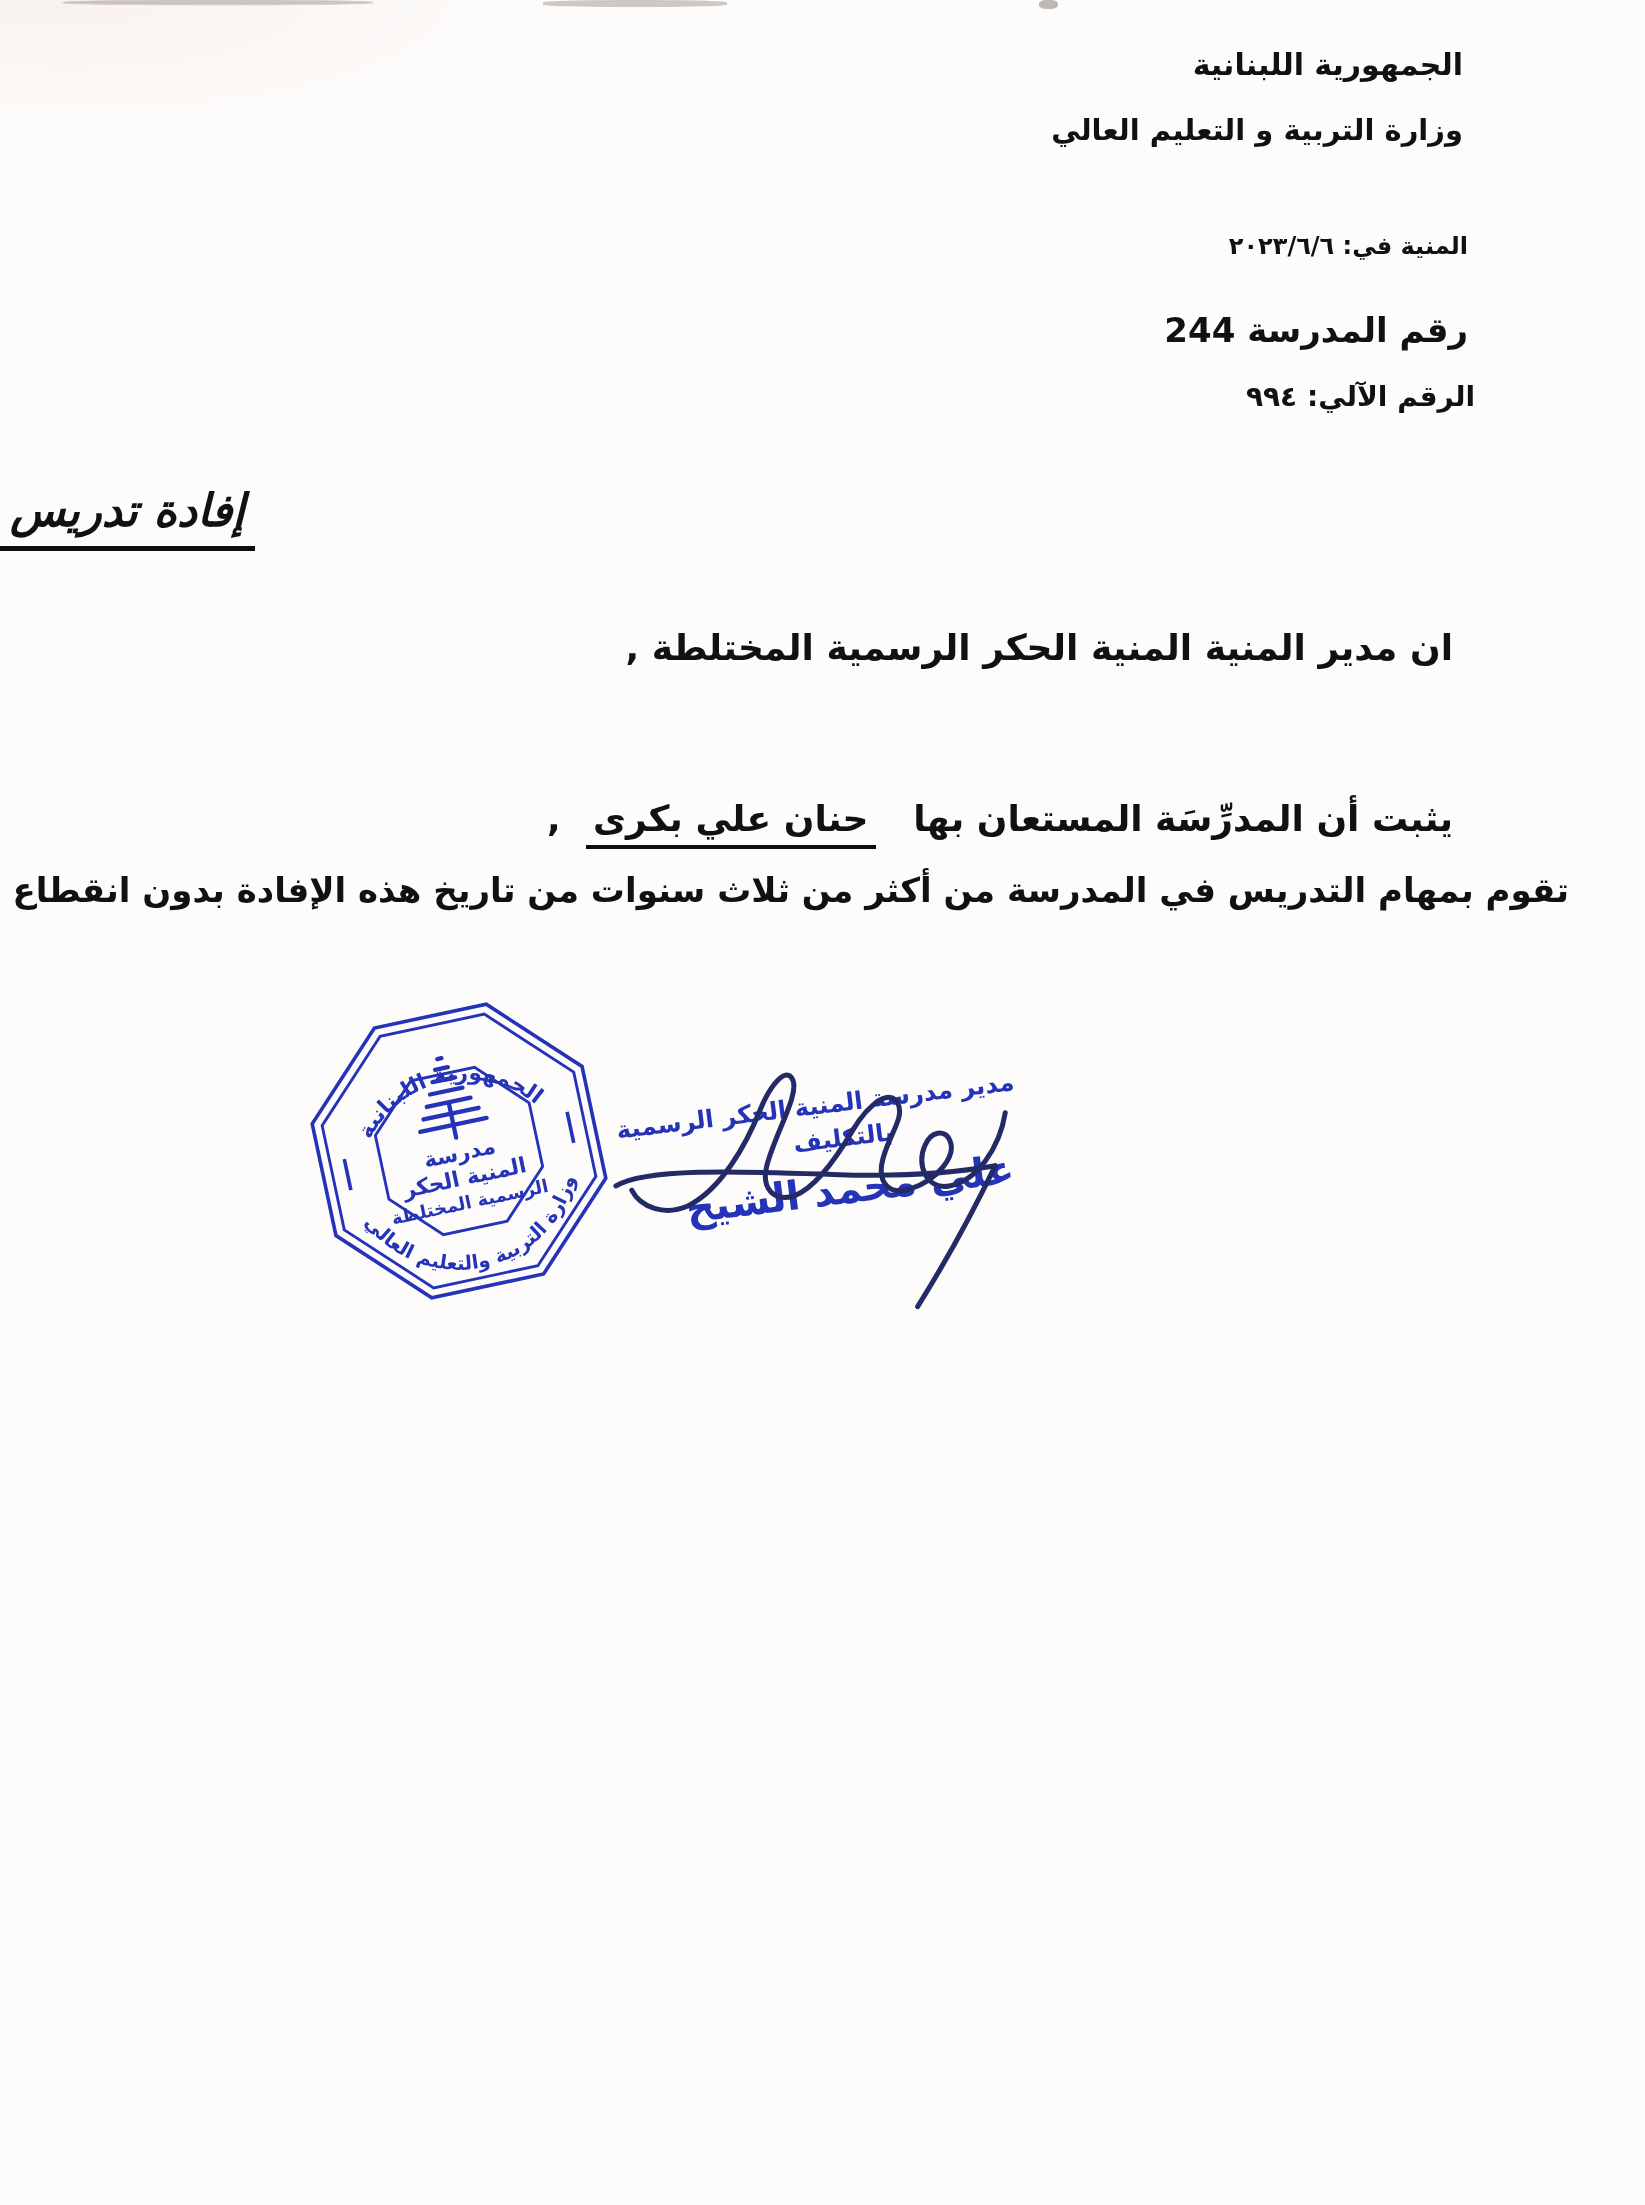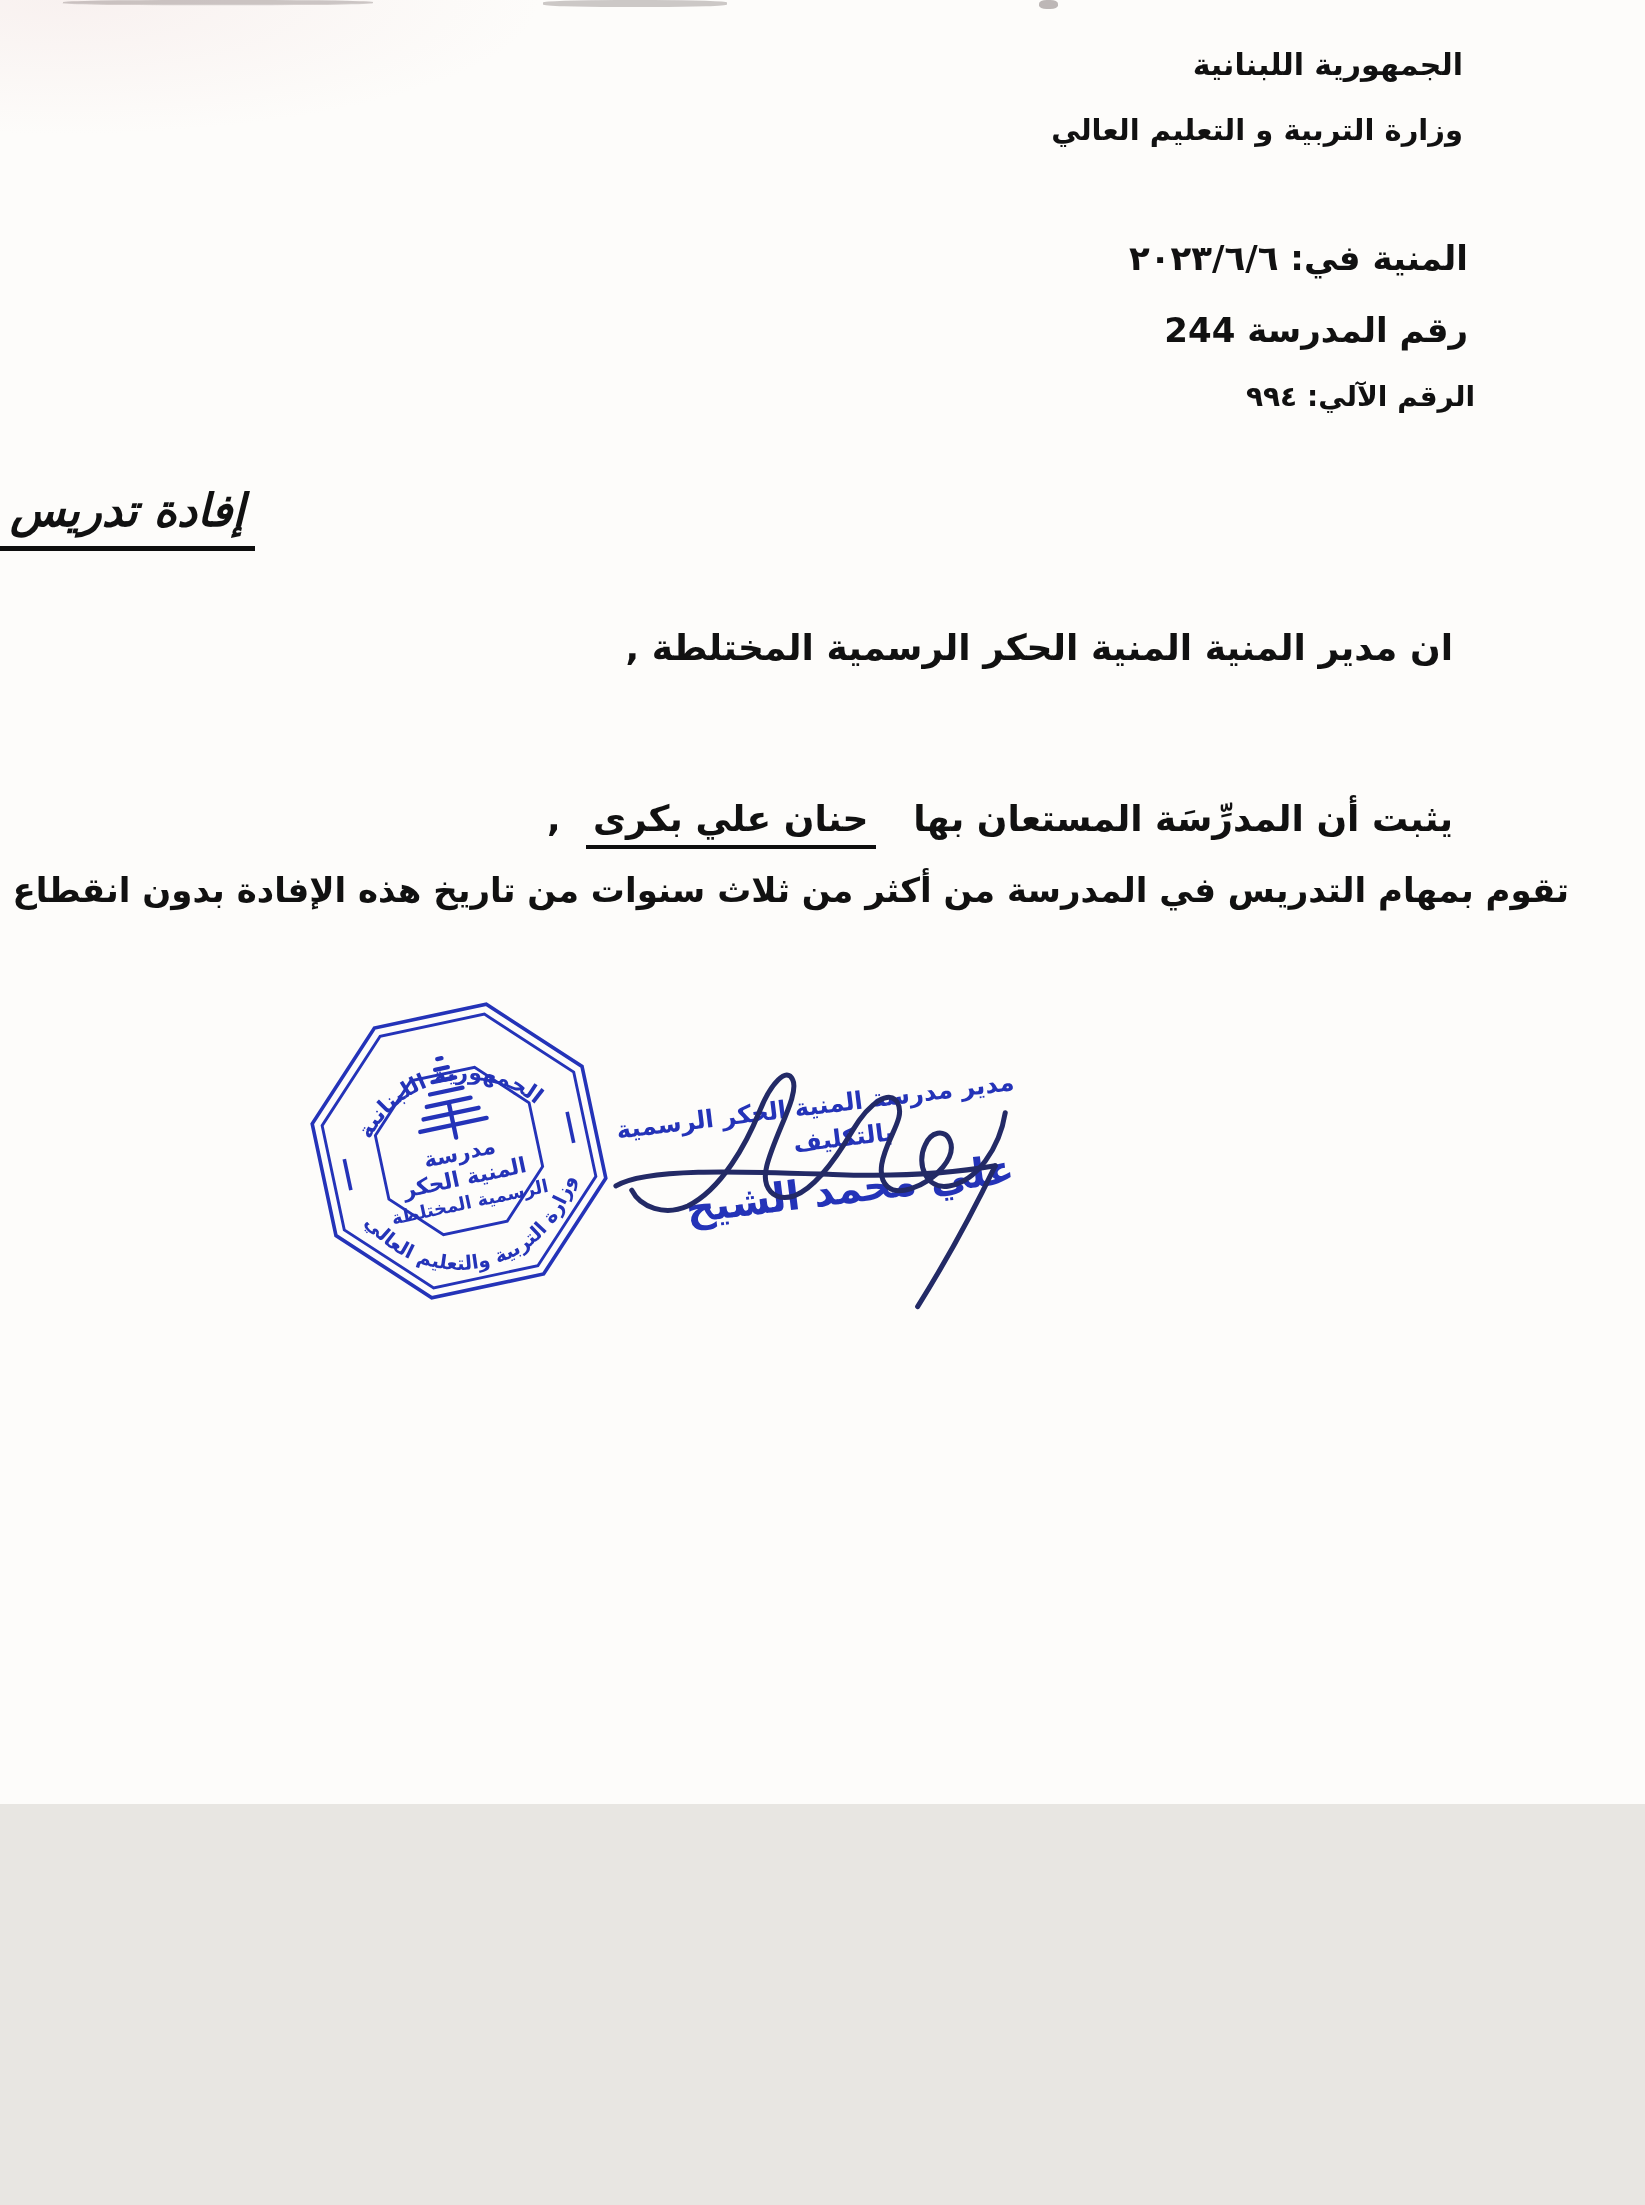--- a/index.html
+++ b/index.html
@@ -9,39 +9,39 @@
     --text-color:#111111;
     --paper:#fdfcfa;
   }
   html,body{margin:0;padding:0;}
   body{
     background:#e8e6e2;
     font-family:"DejaVu Sans",sans-serif;
   }
   .page{
     position:relative;
-    width:1645px;height:1804px;
+    width:1645px;height:2205px;
     background:var(--paper);
     overflow:hidden;
     color:var(--text-color);
     direction:rtl;
   }
   .corner-wash{
     position:absolute;left:0;top:0;width:546px;height:136px;
     background:radial-gradient(ellipse at 12% 0%,rgba(232,203,203,.22),rgba(232,203,203,0) 70%);
     pointer-events:none;
   }
   .edge-mark{position:absolute;background:rgba(92,78,78,.30);border-radius:40%;filter:blur(0.7px);}
   .m1{left:63px;top:0;width:310px;height:5px;transform:skewX(-18deg);}
   .m2{left:543px;top:0;width:184px;height:6.5px;}
   .m3{left:1039px;top:0;width:18.7px;height:9.3px;background:rgba(84,72,72,.38);}
   .abs{position:absolute;white-space:pre;font-weight:700;}
   .hdr1{top:47px;right:182px;font-size:30px;}
   .hdr2{top:113px;right:182px;font-size:29px;}
-  .meta1{top:238px;right:177px;font-size:34px;}
+  .meta1{top:232px;right:177px;font-size:24px;}
   .meta2{top:310px;right:177px;font-size:34px;}
   .meta3{top:380px;right:170px;font-size:28px;margin-left:28px;}
   .title-wrap{position:absolute;top:484px;left:0;right:18.7px;text-align:left;font-style:italic;}
   .title{
     display:inline-block;font-size:45px;font-weight:700;
     padding:0 10px 8.6px;border-bottom:5.7px solid #0e0e0e;white-space:pre;
   }
   .p1{top:627px;right:192px;font-size:36px;}
   .p2{top:798px;right:192px;font-size:36px;}
   .p3{top:870px;right:76px;font-size:34px;}

